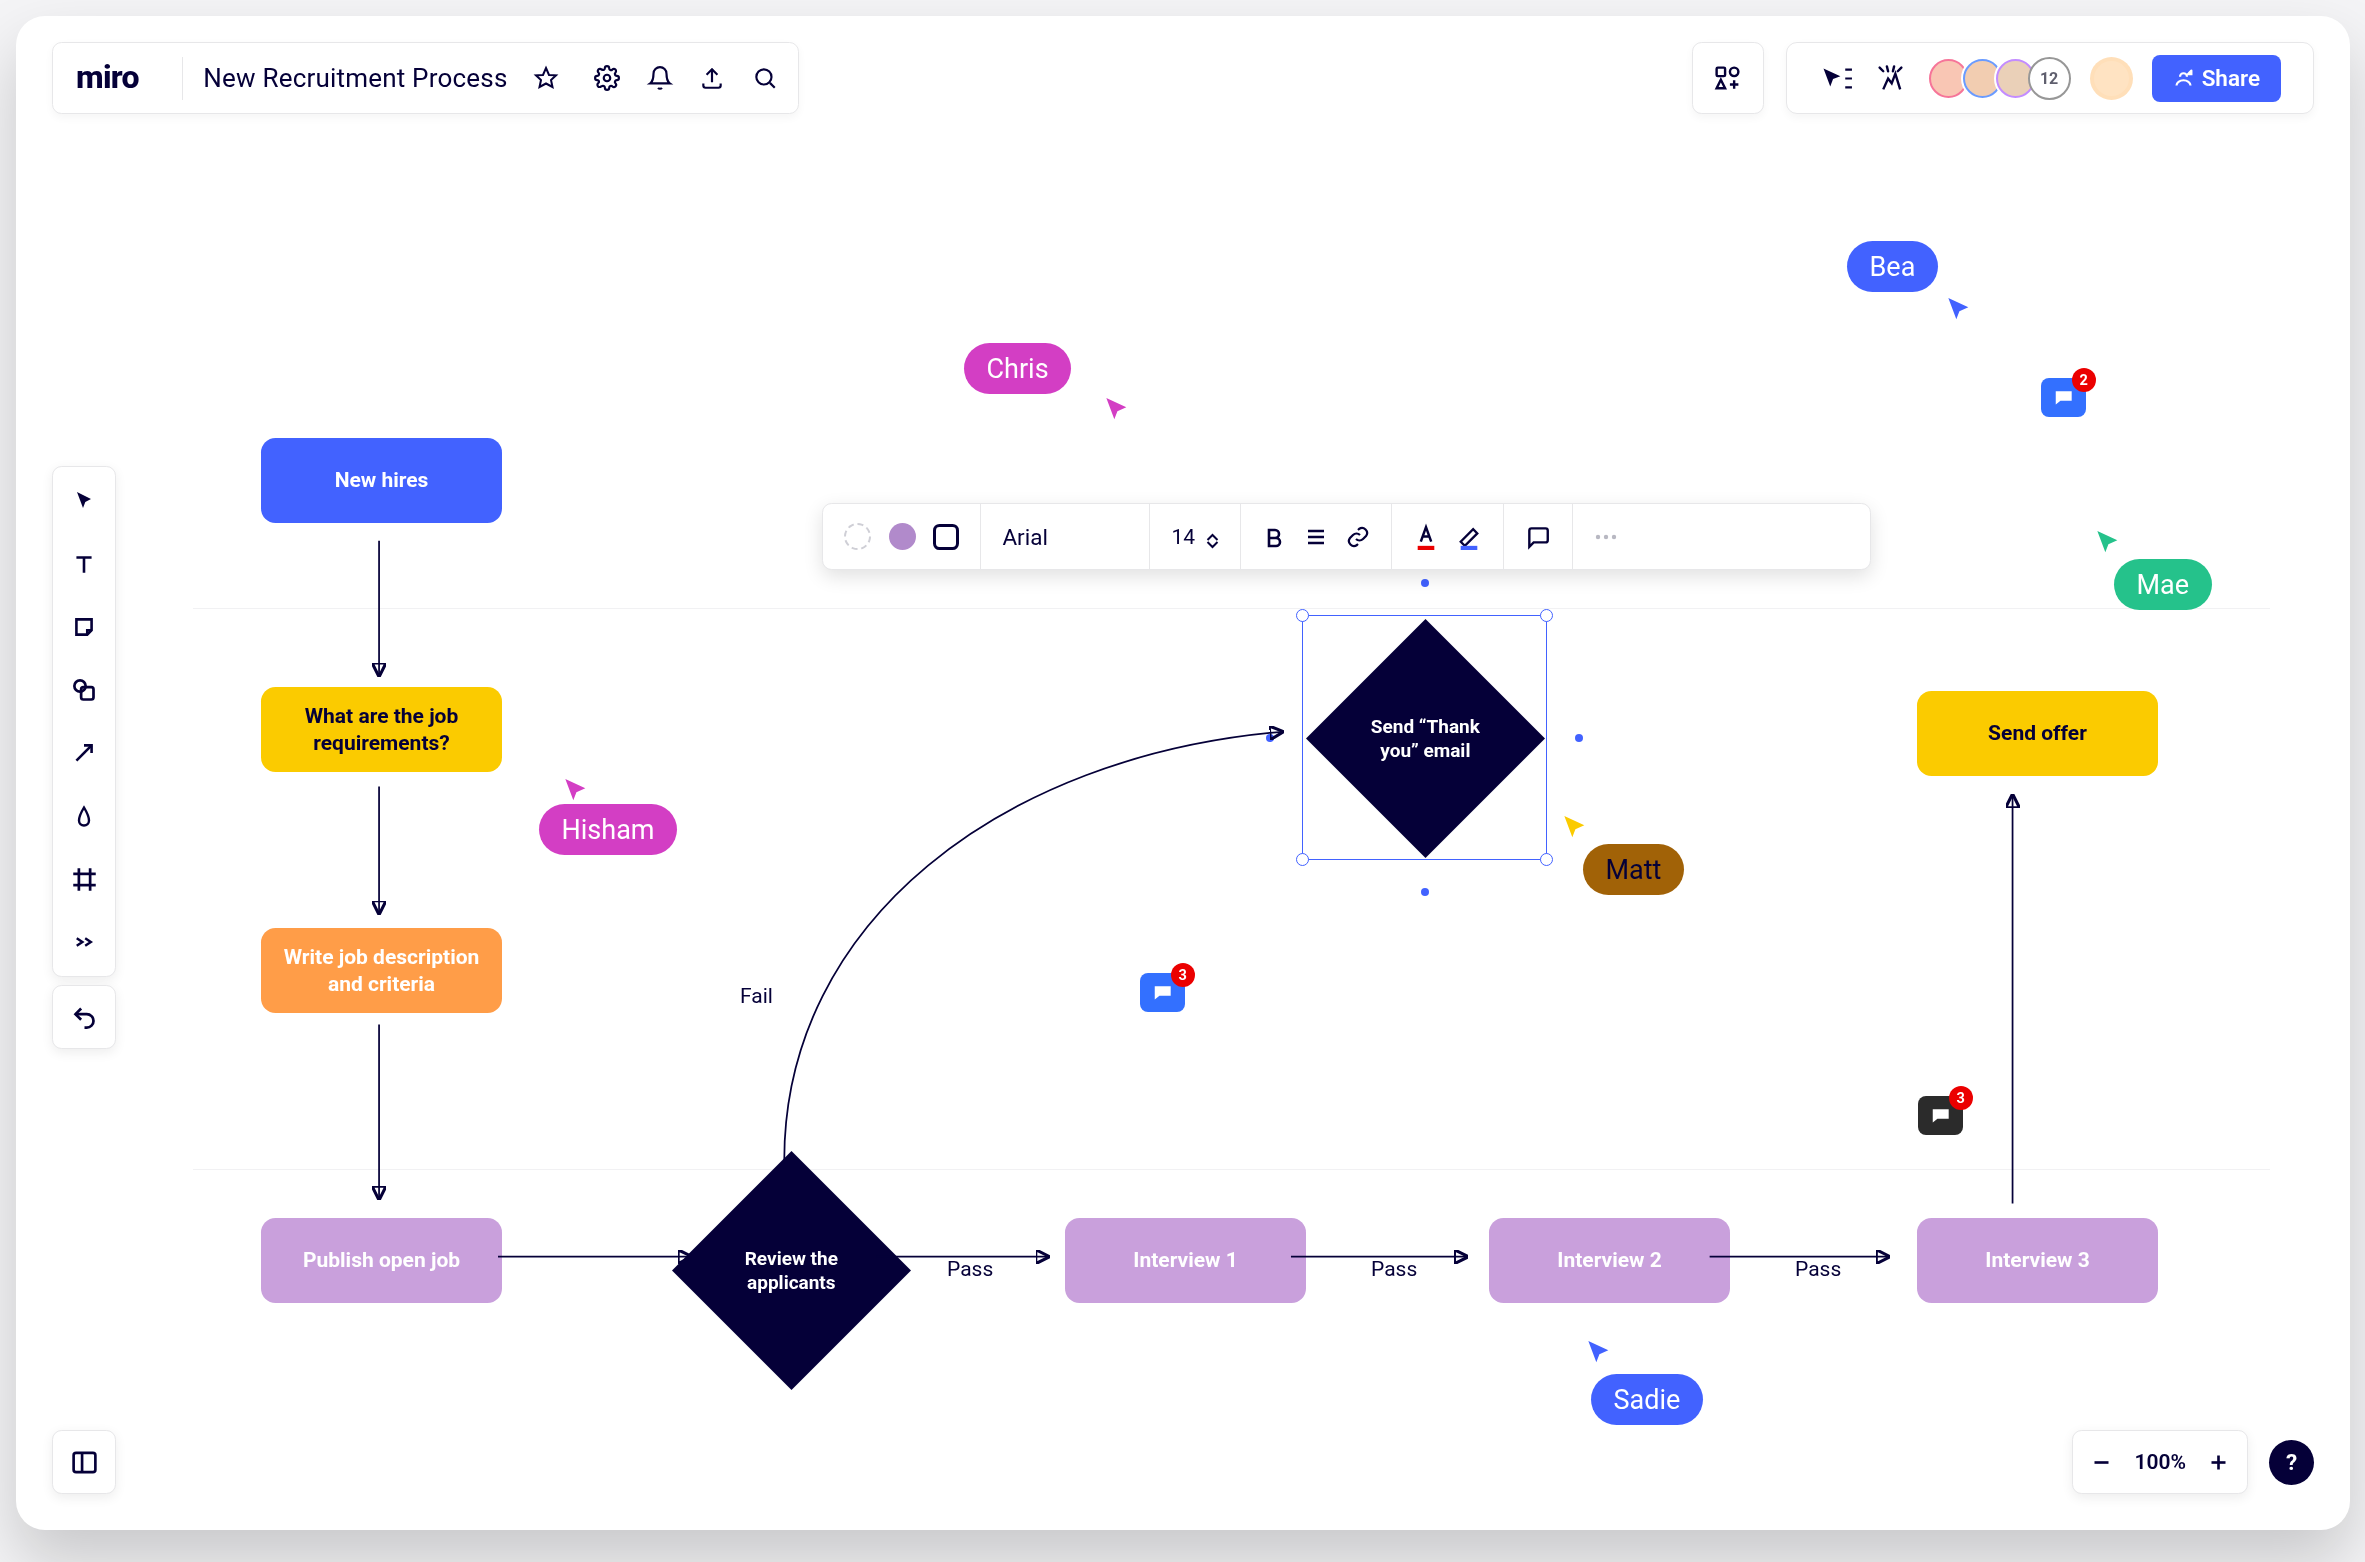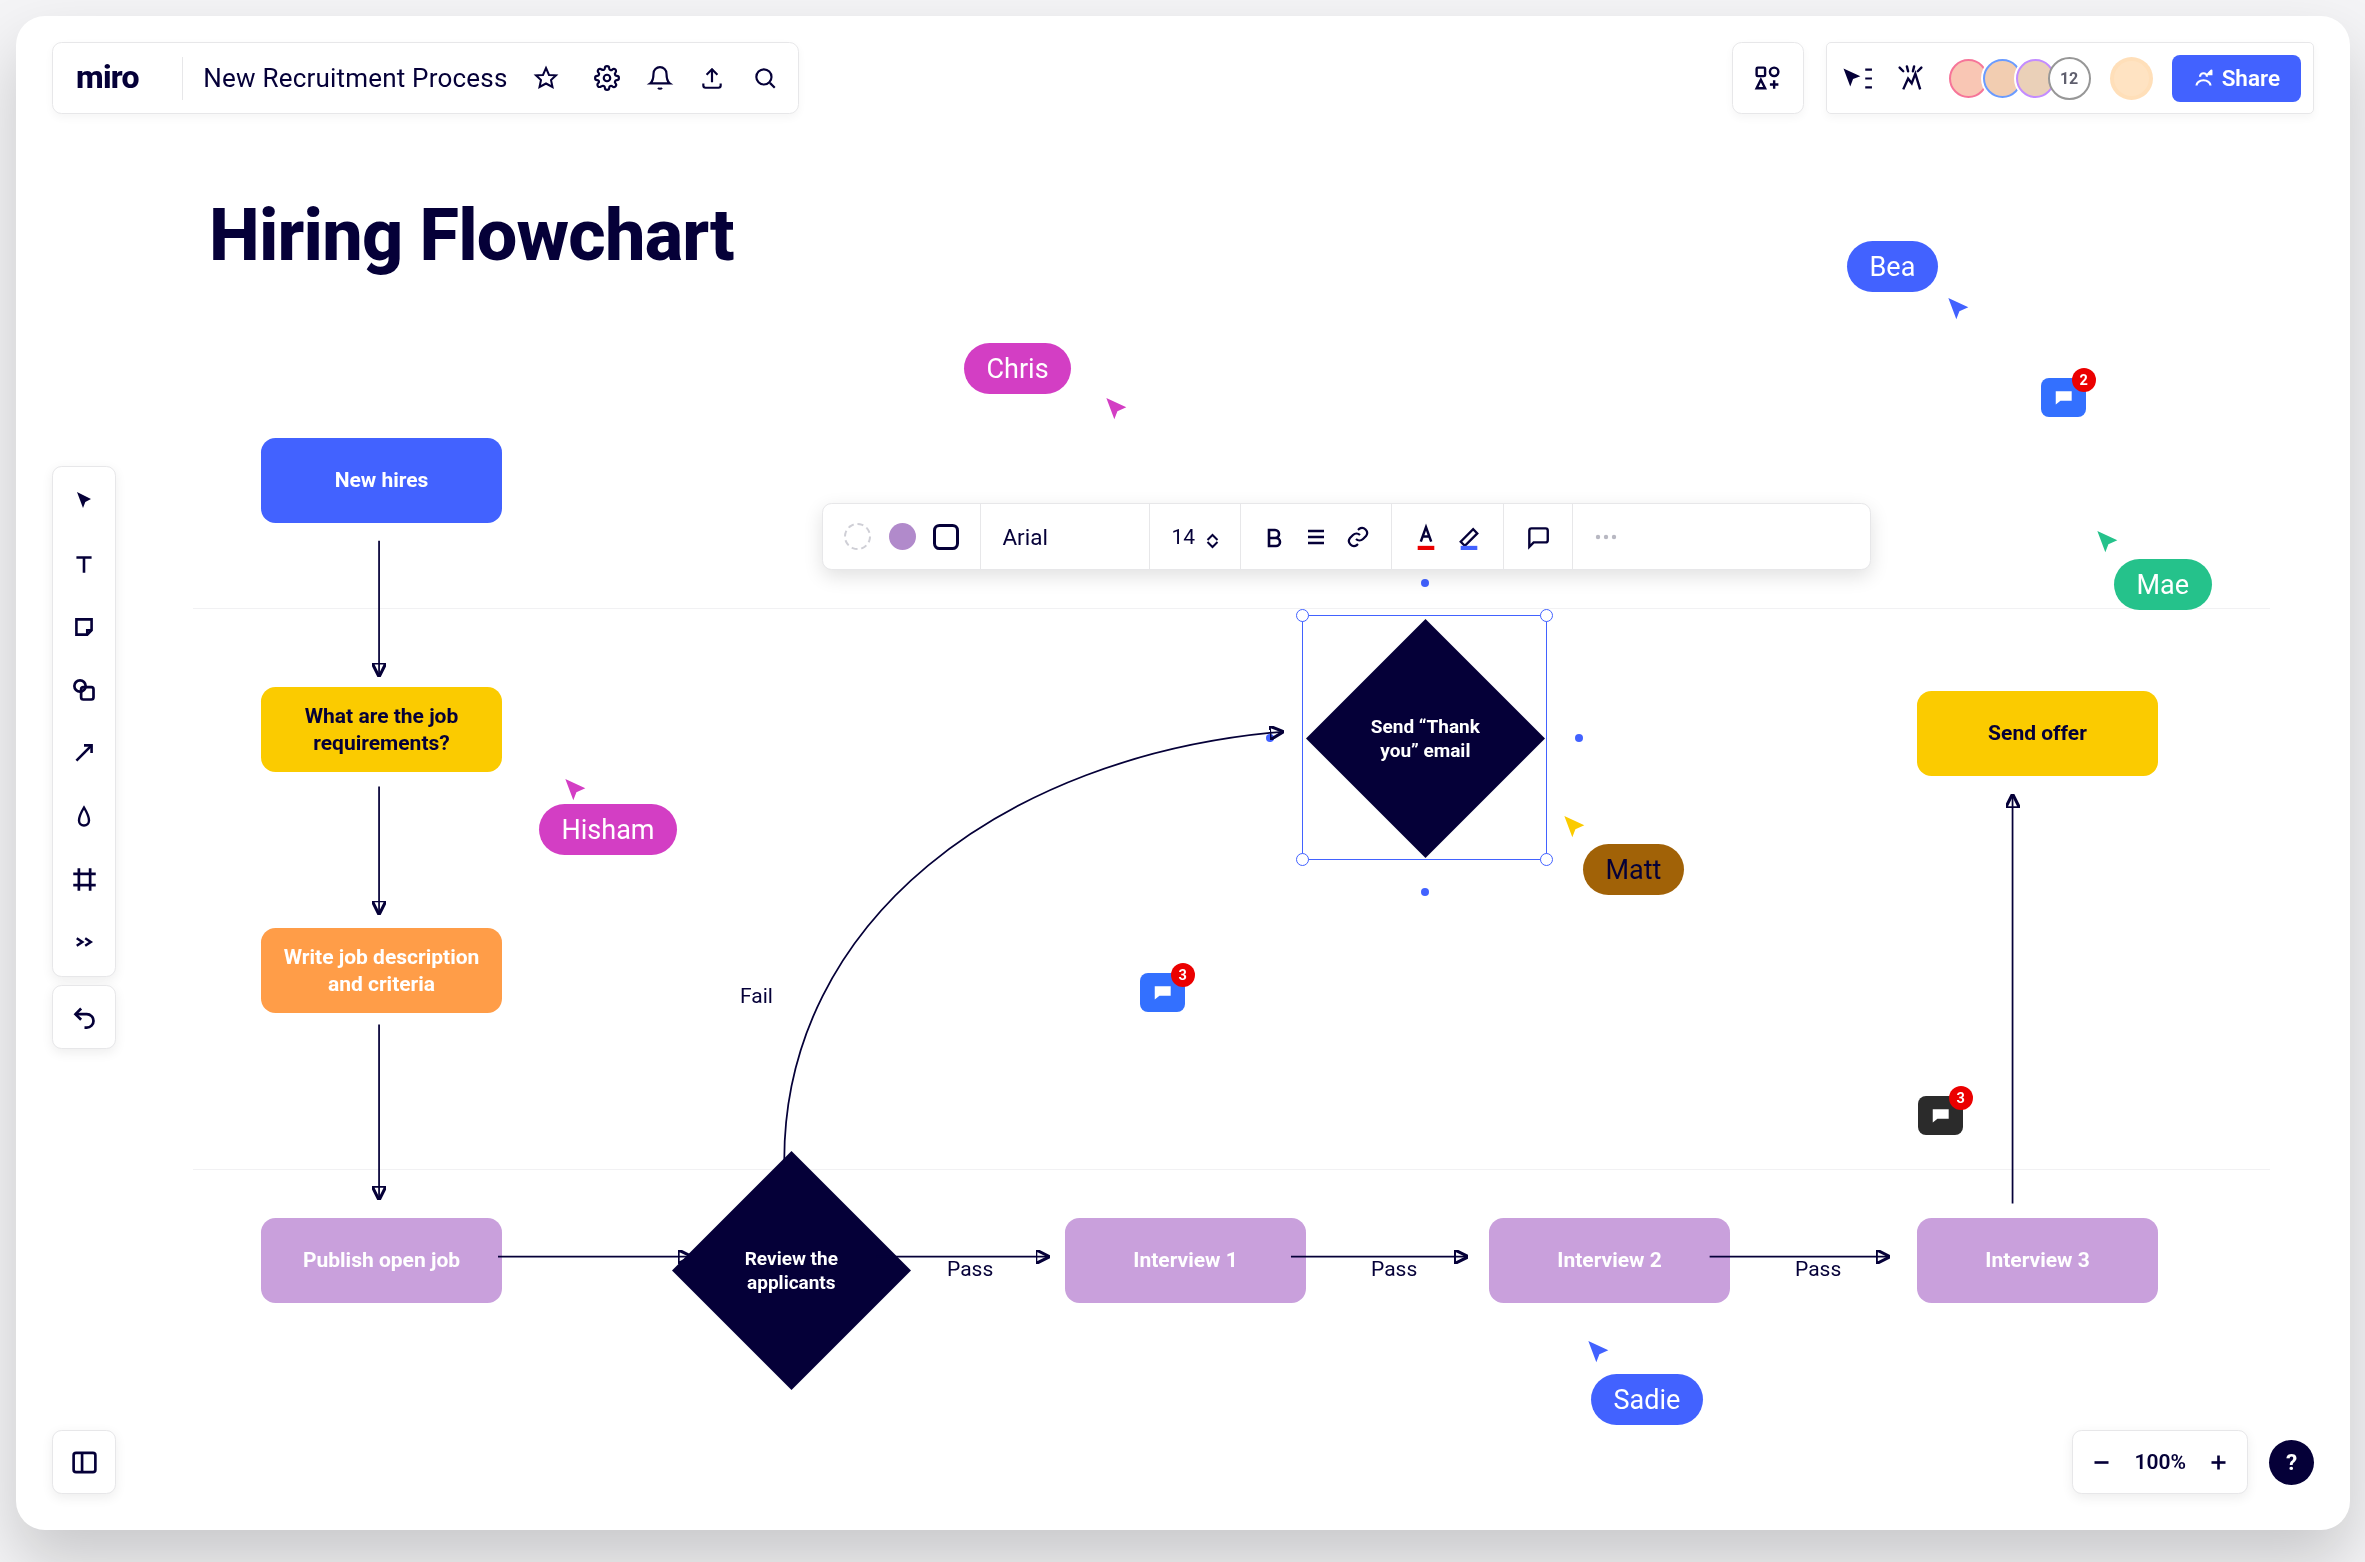--- a/index.html
+++ b/index.html
@@ -49,22 +49,22 @@
   .icon-btn svg{overflow:visible;}
   .icon-row{display:flex;align-items:center;gap:17.7px;margin-left:4.8px;}
 
   .top-right{display:flex;align-items:center;gap:22.5px;}
   .pill-btn{
     height:72px;width:72px;border:0.8px solid var(--border);border-radius:9.6px;
     display:flex;align-items:center;justify-content:center;background:#fff;
     box-shadow:0 3.2px 8px rgba(0,0,0,.04);
   }
   .cluster{
-    height:72px;border:0.8px solid var(--border);border-radius:5px;background:#fff;
-    display:flex;align-items:center;padding:0 12px;gap:19px;
+    height:72px;border:0.8px solid var(--border);border-radius:11px;background:#fff;
+    display:flex;align-items:center;padding:0 32px;gap:19px;
     box-shadow:0 3.2px 8px rgba(0,0,0,.04);
   }
   .avatars{display:flex;align-items:center;}
   .avatar{width:43px;height:43px;border-radius:50%;border:2.4px solid #fff;display:flex;align-items:center;justify-content:center;font-size:16px;font-weight:700;color:#fff;}
   .avatar+.avatar{margin-left:-9.6px;}
   .avatar.more{background:#fff;border:2.4px solid #979797;color:#5F5F6E;}
   .self-avatar{width:43px;height:43px;border-radius:50%;background:#FFDFB9;display:flex;align-items:center;justify-content:center;}
   .share-btn{
     height:47px;padding:0 21px;background:var(--blue);color:#fff;border-radius:8px;
     display:flex;align-items:center;gap:8px;font-size:22.5px;font-weight:600;
@@ -336,21 +336,20 @@
         <path d="M9 14L4 9l5-5"></path>
         <path d="M4 9h10a6 6 0 0 1 0 12h-2"></path>
       </svg>
   </div>
 
   <div class="canvas">
 
     <div class="guide" style="top:463px"></div>
     <div class="guide" style="top:1024px"></div>
 
-    <div class="title">Hiring Flowchart</div>
 
     <div class="node rect blue" style="left:100px;top:293px">
         <span>New hires</span>
       </div>
     <div class="node rect yellow" style="left:100px;top:542px">
         <span>What are the job requirements?</span>
       </div>
     <div class="node rect orange" style="left:100px;top:783px">
         <span>Write job description and criteria</span>
       </div>

